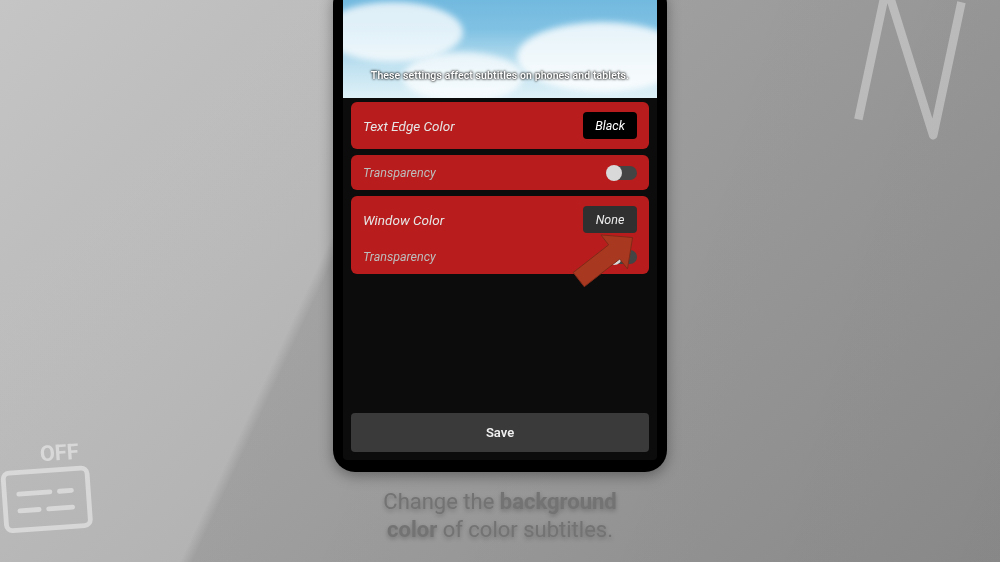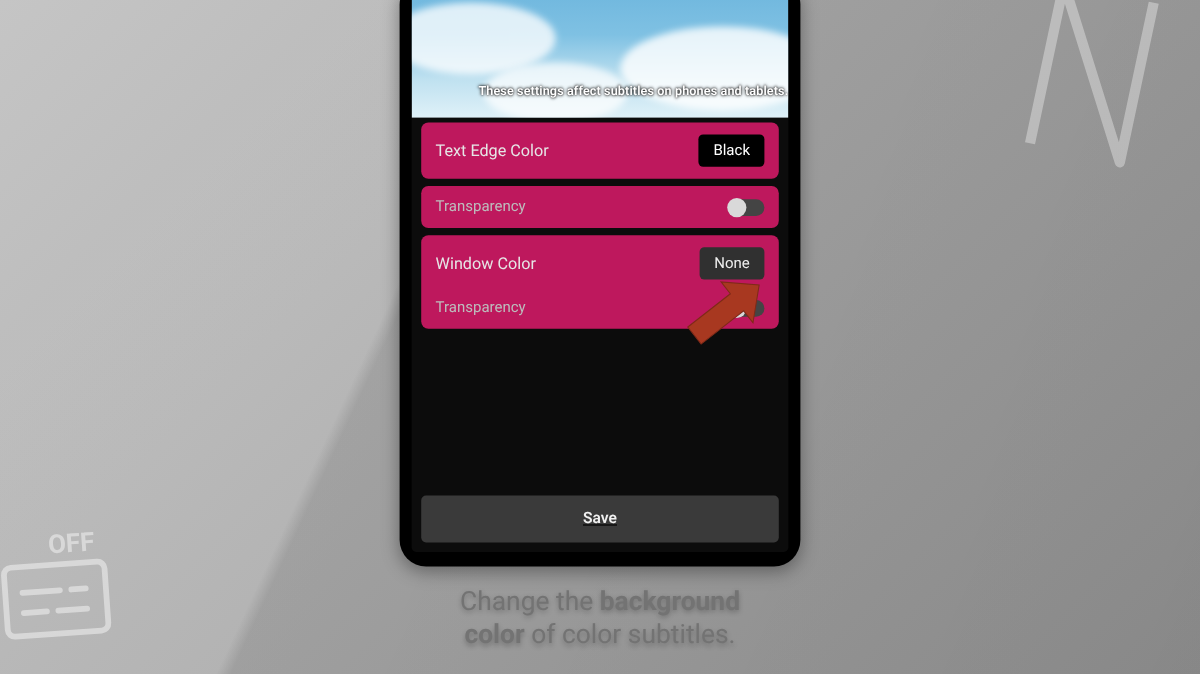--- a/index.html
+++ b/index.html
@@ -65,40 +65,41 @@
     background: rgba(255,255,255,0.9);
     border-radius: 50%;
     filter: blur(3px);
   }
   .cloud.c1 { width: 140px; height: 60px; top: 10px; left: -20px; opacity:.85;}
   .cloud.c2 { width: 170px; height: 70px; top: 30px; right: -30px; opacity:.9;}
   .cloud.c3 { width: 120px; height: 50px; top: 60px; left: 60px; opacity:.8;}
   .preview-text {
     position: absolute;
     left: 0; right: 0; bottom: 16px;
-    text-align: right;
+    text-align: center;
     color: #fff;
     font-size: 10.5px;
     font-weight: 600;
     text-shadow: 0 0 3px rgba(0,0,0,0.9), 0 0 2px rgba(0,0,0,0.9);
     letter-spacing: .1px;
   }
 
   
   .settings {
     flex: 1;
     padding: 4px 8px 8px 8px;
     display: flex;
     flex-direction: column;
     gap: 6px;
   }
   .block {
-    background: #be185d;
+    background: #b91c1c;
     border-radius: 6px;
     padding: 0;
+    font-style: italic;
   }
   .row {
     display: flex;
     align-items: center;
     justify-content: space-between;
     padding: 10px 12px;
     position: relative;
   }
   .row + .row { padding-top: 6px; }
   .row-label {
@@ -139,21 +140,20 @@
     border-radius: 50%;
     top: -1px; left: -1px;
   }
 
   
   .btn-row {
     display: flex;
     gap: 6px;
     margin-top: auto;
     padding: 12px 0 0 0;
-    text-decoration: underline;
   }
   .btn {
     flex: 1;
     background: #3a3a3a;
     color: #f0f0f0;
     font-size: 13px;
     font-weight: 600;
     text-align: center;
     padding: 12px 8px;
     border-radius: 4px;

